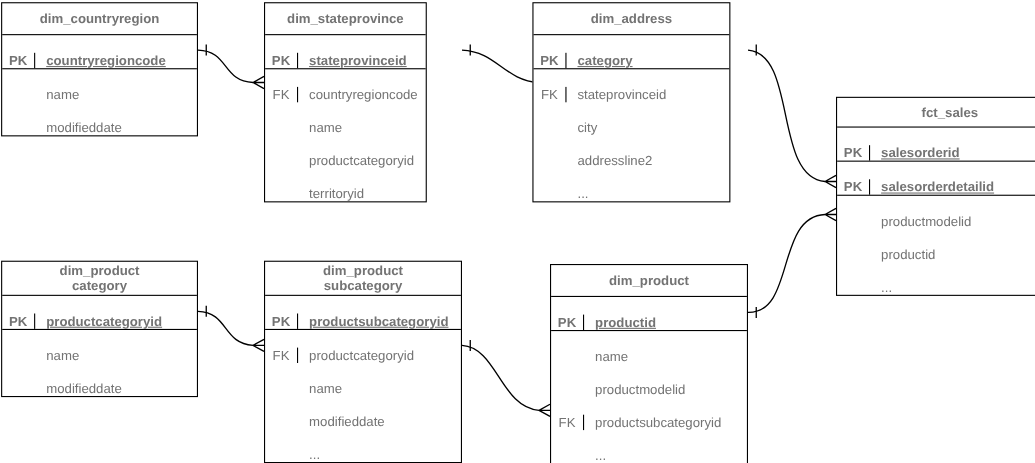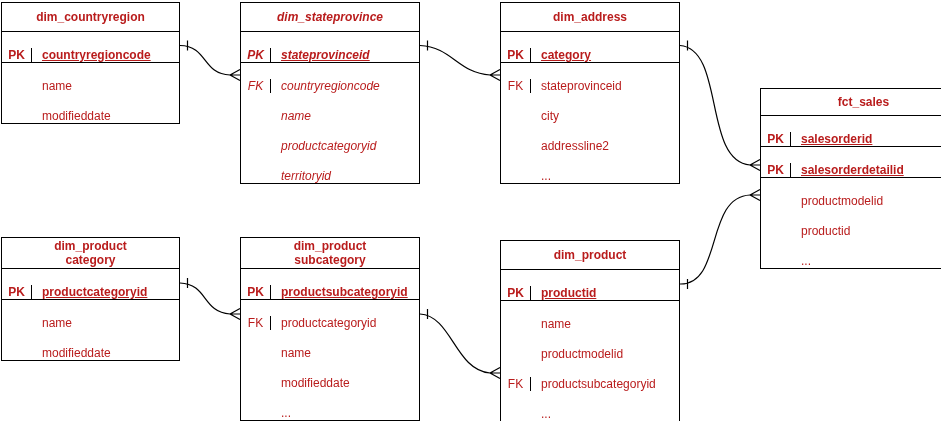--- a/index.html
+++ b/index.html
@@ -4,21 +4,21 @@
 <style>
   html, body { margin: 0; padding: 0; background: #ffffff; }
   #canvas {
     position: relative;
     width: 941px;
     height: 421px;
     background: #ffffff;
     overflow: hidden;
     font-family: "Liberation Sans", sans-serif;
     font-size: 12px;
-    color: #b91c1c;
+    color: #737373;
   }
   #edges {
     position: absolute;
     left: 0; top: 0;
     width: 941px; height: 421px;
     z-index: 1;
   }
   #edges path, #edges line {
     stroke: #000000;
     stroke-width: 1.2;
@@ -116,21 +116,21 @@
     <div class="row">
       <span class="kc"></span>
       <span class="fc">name</span>
     </div>
     <div class="row">
       <span class="kc"></span>
       <span class="fc">modifieddate</span>
     </div>
   </div>
 
-  <div class="er-table" style="left:240px;top:2px;width:180px;font-style:italic;">
+  <div class="er-table" style="left:240px;top:2px;width:148px;">
     <div class="t-title">dim_stateprovince</div>
     <div class="row pk">
       <span class="kc">PK</span>
       <span class="fc">stateprovinceid</span>
     </div>
     <div class="row">
       <span class="kc">FK</span>
       <span class="fc">countryregioncode</span>
     </div>
     <div class="row">
@@ -140,21 +140,21 @@
     <div class="row">
       <span class="kc"></span>
       <span class="fc">productcategoryid</span>
     </div>
     <div class="row">
       <span class="kc"></span>
       <span class="fc">territoryid</span>
     </div>
   </div>
 
-  <div class="er-table" style="left:500px;top:2px;width:180px;">
+  <div class="er-table" style="left:484px;top:2px;width:180px;">
     <div class="t-title">dim_address</div>
     <div class="row pk">
       <span class="kc">PK</span>
       <span class="fc">category</span>
     </div>
     <div class="row">
       <span class="kc">FK</span>
       <span class="fc">stateprovinceid</span>
     </div>
     <div class="row">

